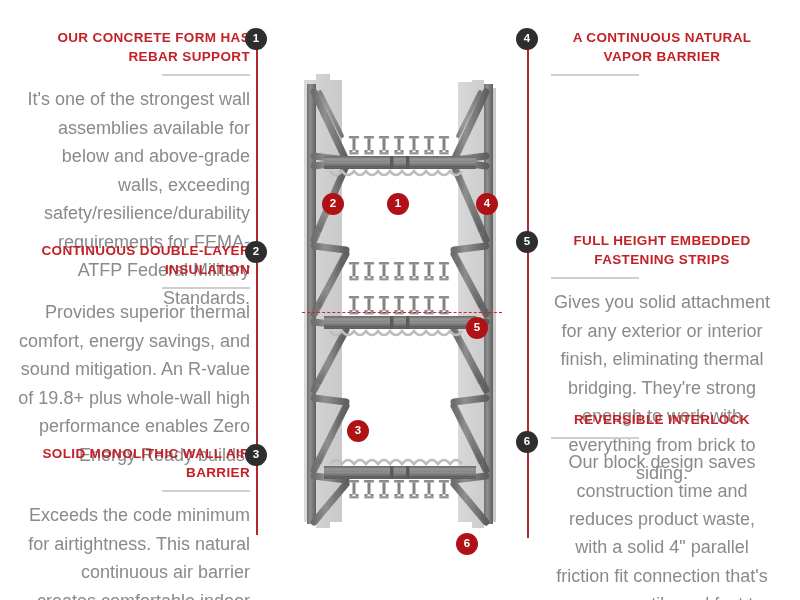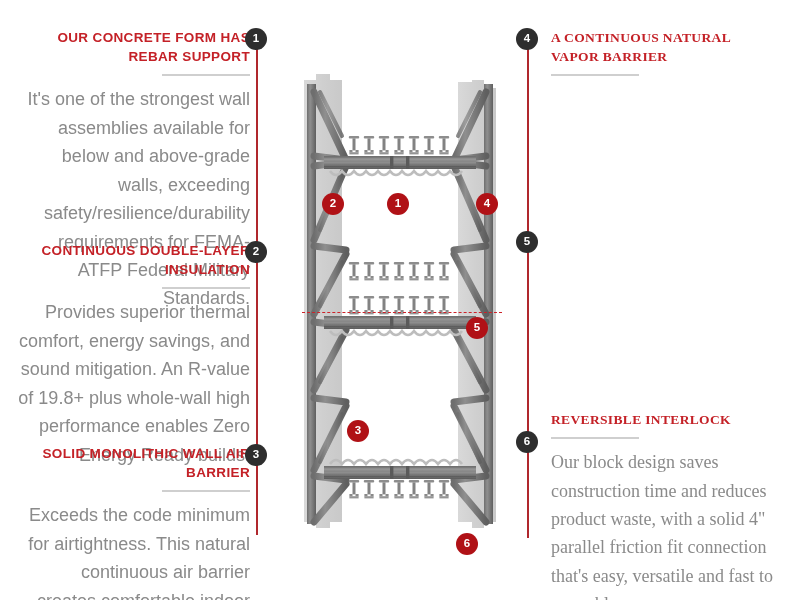--- a/index.html
+++ b/index.html
@@ -28,21 +28,21 @@
     margin: 8px 0 9px 0;
   }
   .feature .body {
     font-size: 18px;
     line-height: 1.58;
     color: #8a8a8a;
   }
 
   .left  { text-align: right; width: 232px; }
   .left .rule { margin-left: auto; }
-  .right { text-align: left;  width: 222px; font-family: Liberation Serif, serif; }
+  .right { text-align: center;  width: 222px; }
 
   
   .rail {
     position: absolute;
     width: 1.5px;
     background: #b0282d;
   }
   .marker {
     position: absolute;
     width: 22px; height: 22px;
@@ -92,20 +92,25 @@
     <div class="title">SOLID MONOLITHIC WALL AIR BARRIER</div>
     <div class="rule"></div>
     <div class="body">Exceeds the code minimum for airtightness. This natural continuous air barrier creates comfortable indoor environments with enhanced climate control.</div>
   </div>
 
   <div class="feature right" style="left:551px; top:28px;">
     <div class="title">A CONTINUOUS NATURAL VAPOR BARRIER</div>
     <div class="rule"></div>
   </div>
 
+  <div class="feature right" style="left:551px; top:231px;">
+    <div class="title">FULL HEIGHT EMBEDDED FASTENING STRIPS</div>
+    <div class="rule"></div>
+    <div class="body">Gives you solid attachment for any exterior or interior finish, eliminating thermal bridging. They're strong enough to work with everything from brick to siding.</div>
+  </div>
 
   <div class="feature right" style="left:551px; top:410px;">
     <div class="title">REVERSIBLE INTERLOCK</div>
     <div class="rule"></div>
     <div class="body">Our block design saves construction time and reduces product waste, with a solid 4" parallel friction fit connection that's easy, versatile and fast to assemble.</div>
   </div>
 
   <div class="marker dark" style="left:245px; top:28px;">
       <span>1</span>
     </div>

